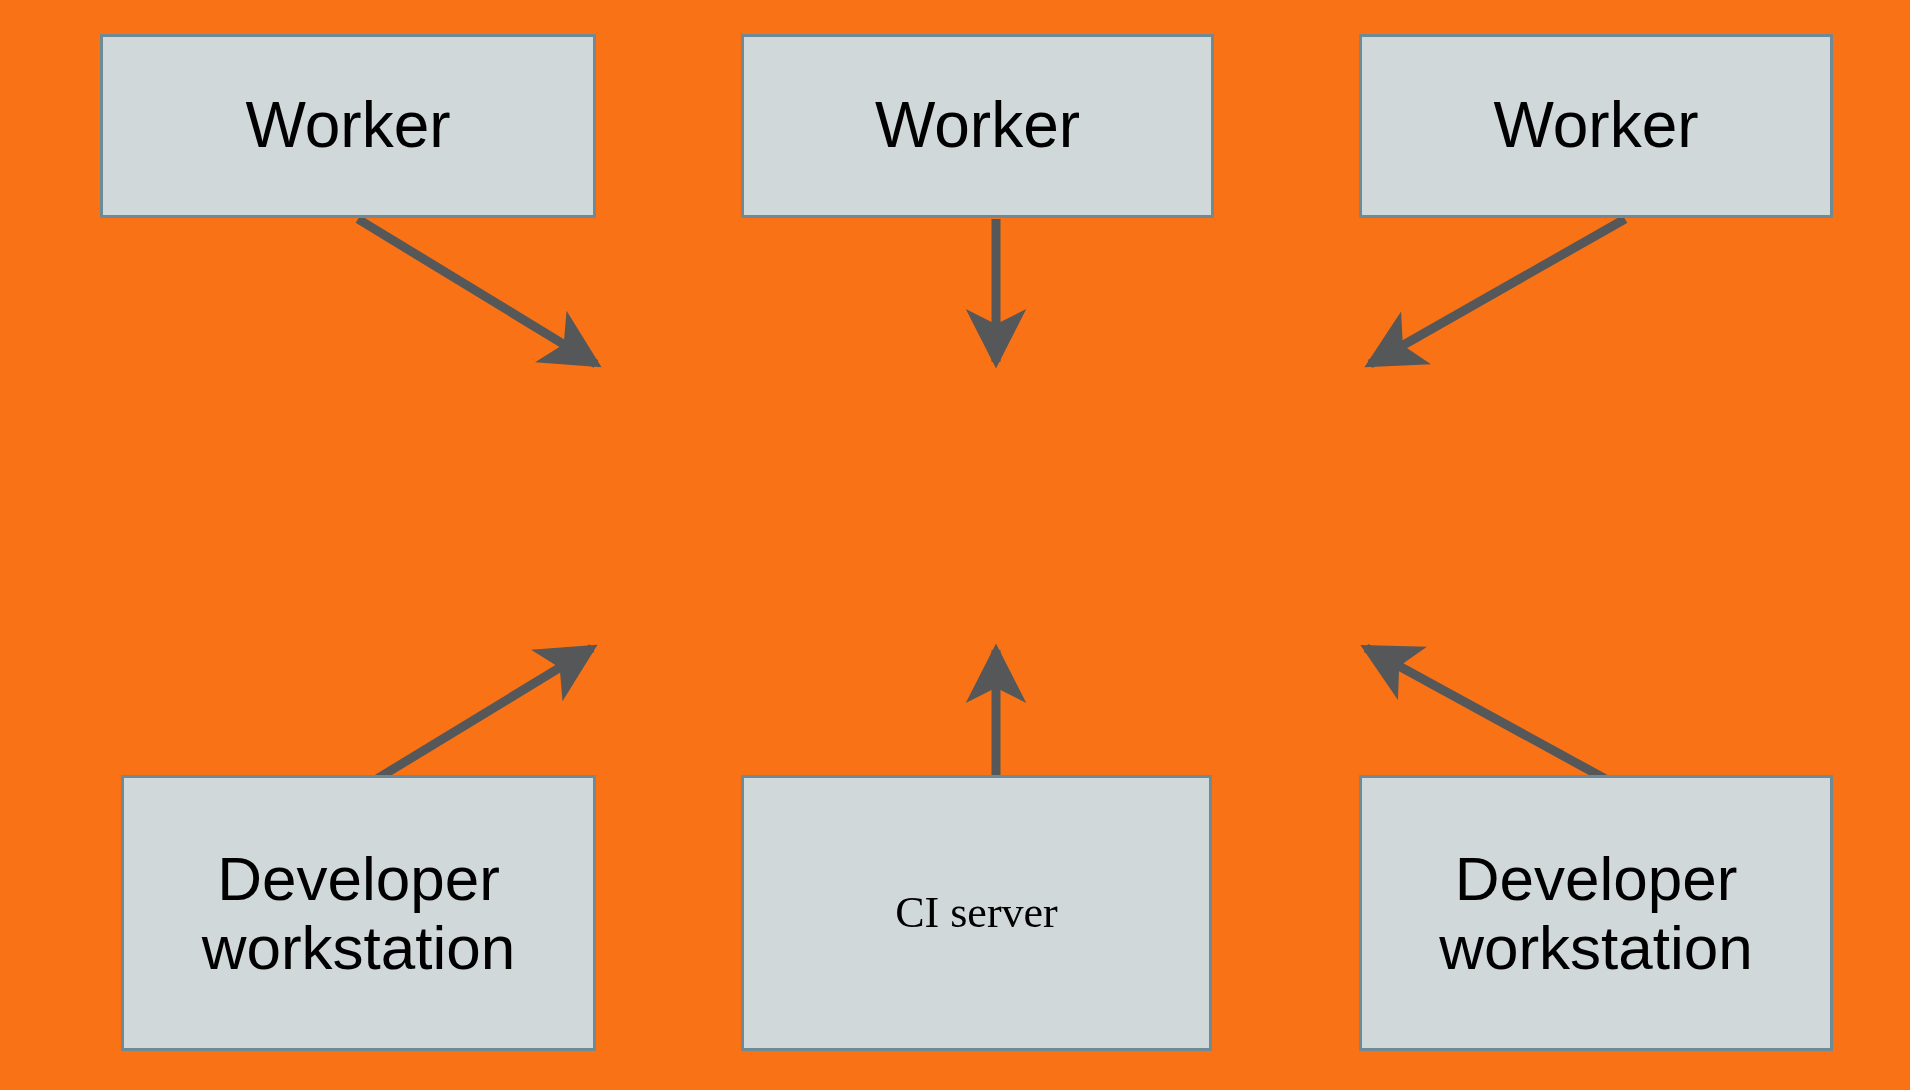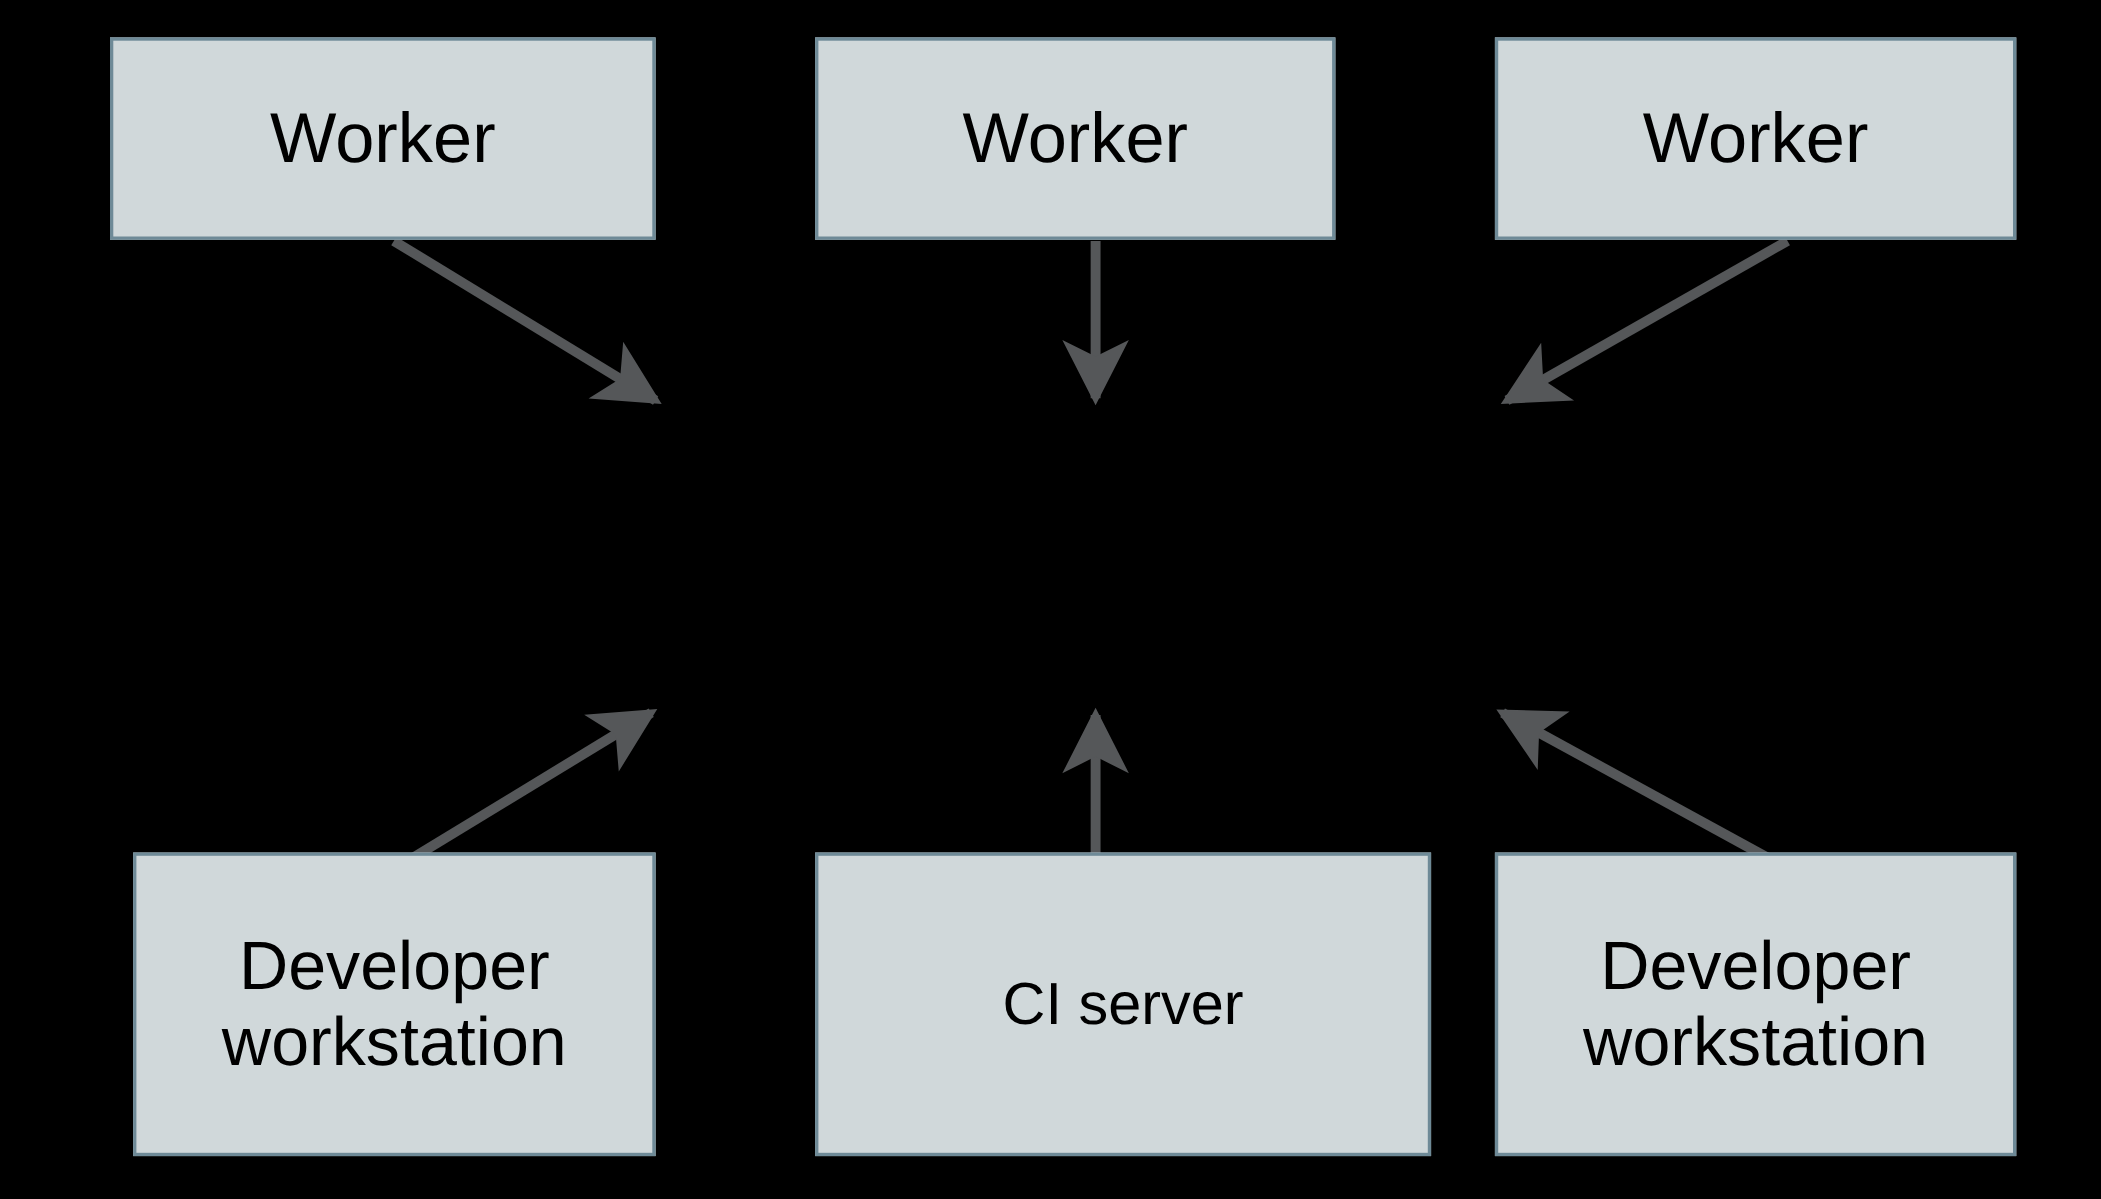--- a/index.html
+++ b/index.html
@@ -8,21 +8,21 @@
     padding: 0;
     background: #ffffff;
   }
   body {
     font-family: "Liberation Sans", sans-serif;
   }
   #canvas {
     position: relative;
     width: 1910px;
     height: 1090px;
-    background: #000000;
+    background: #f97316;
     overflow: hidden;
   }
   #edges {
     position: absolute;
     left: 0;
     top: 0;
     width: 1910px;
     height: 1090px;
     pointer-events: none;
   }
@@ -44,21 +44,21 @@
     width: 100%;
     padding: 0 6px;
     box-sizing: border-box;
     white-space: pre-line;
   }
   .n-worker1 { left: 100px;  top: 34px;  width: 496px; height: 184px; font-size: 64px; }
   .n-worker2 { left: 741px;  top: 34px;  width: 473px; height: 184px; font-size: 64px; }
   .n-worker3 { left: 1359px; top: 34px;  width: 474px; height: 184px; font-size: 64px; }
   .n-master  { left: 592px;  top: 369px; width: 769px; height: 274px; font-size: 62px; }
   .n-dev1    { left: 121px;  top: 775px; width: 475px; height: 276px; font-size: 62px; }
-  .n-ci      { left: 741px;  top: 775px; width: 560px; height: 276px; font-size: 54px; }
+  .n-ci      { left: 741px;  top: 775px; width: 471px; height: 276px; font-size: 44px; font-family: Liberation Serif, serif; }
   .n-dev2    { left: 1359px; top: 775px; width: 474px; height: 276px; font-size: 62px; }
 </style>
 </head>
 <body>
 
 <div id="canvas">
 
   <svg id="edges" viewBox="0 0 1910 1090">
     <defs>
       <marker id="arrowBarb" viewBox="0 0 12 12" refX="10.4" refY="6" markerWidth="7.2" markerHeight="7.2" orient="auto-start-reverse" markerUnits="strokeWidth">

